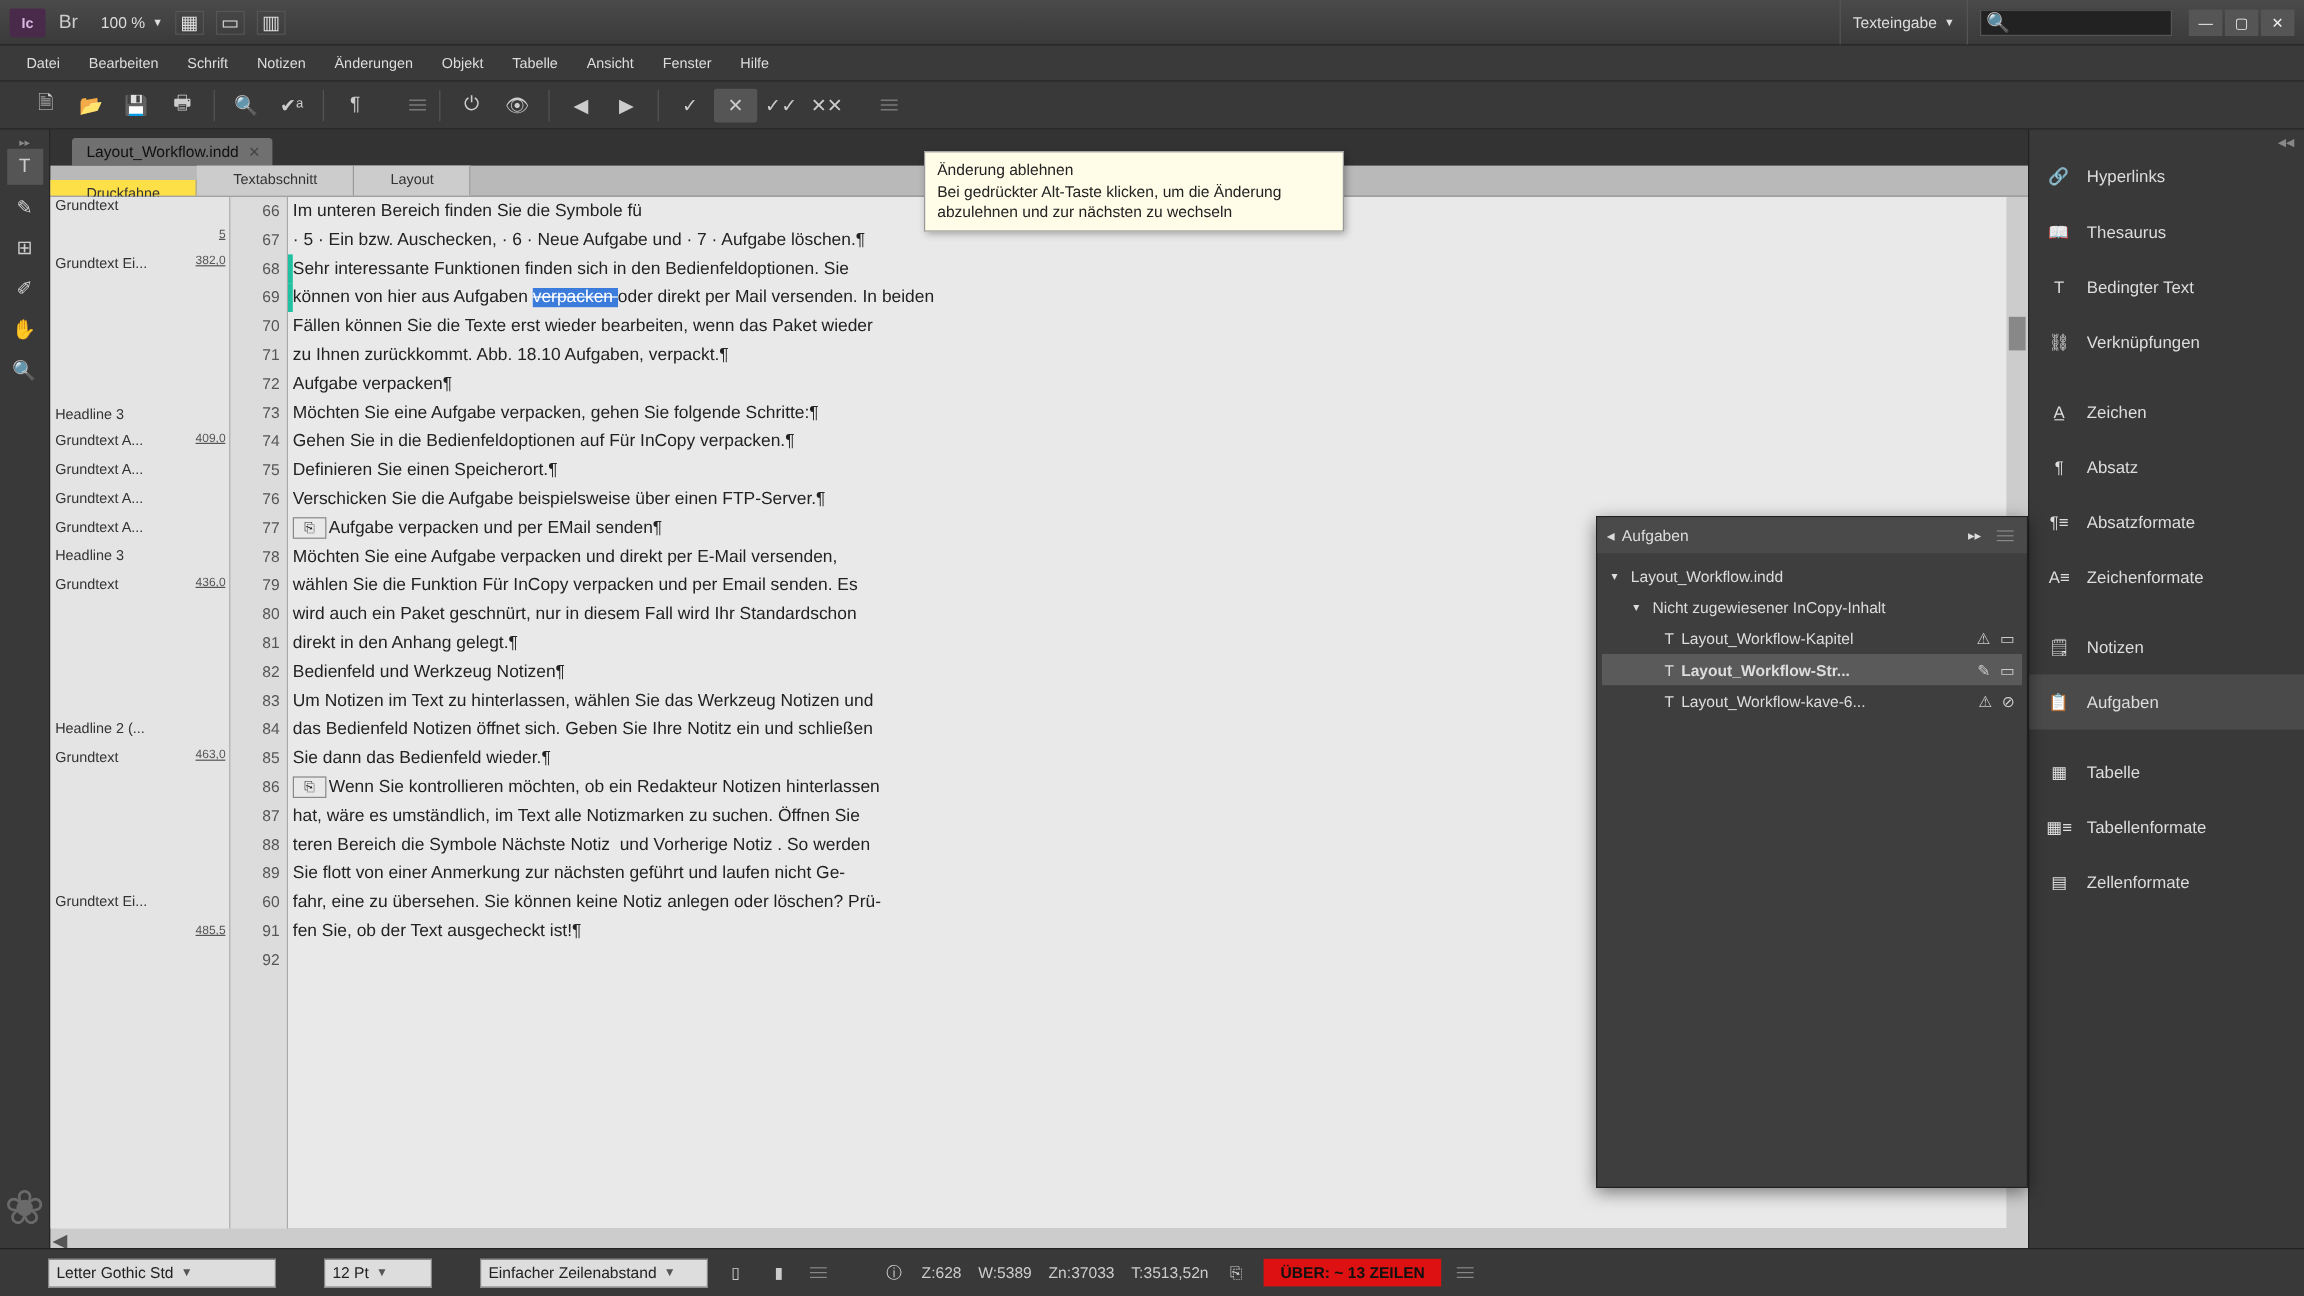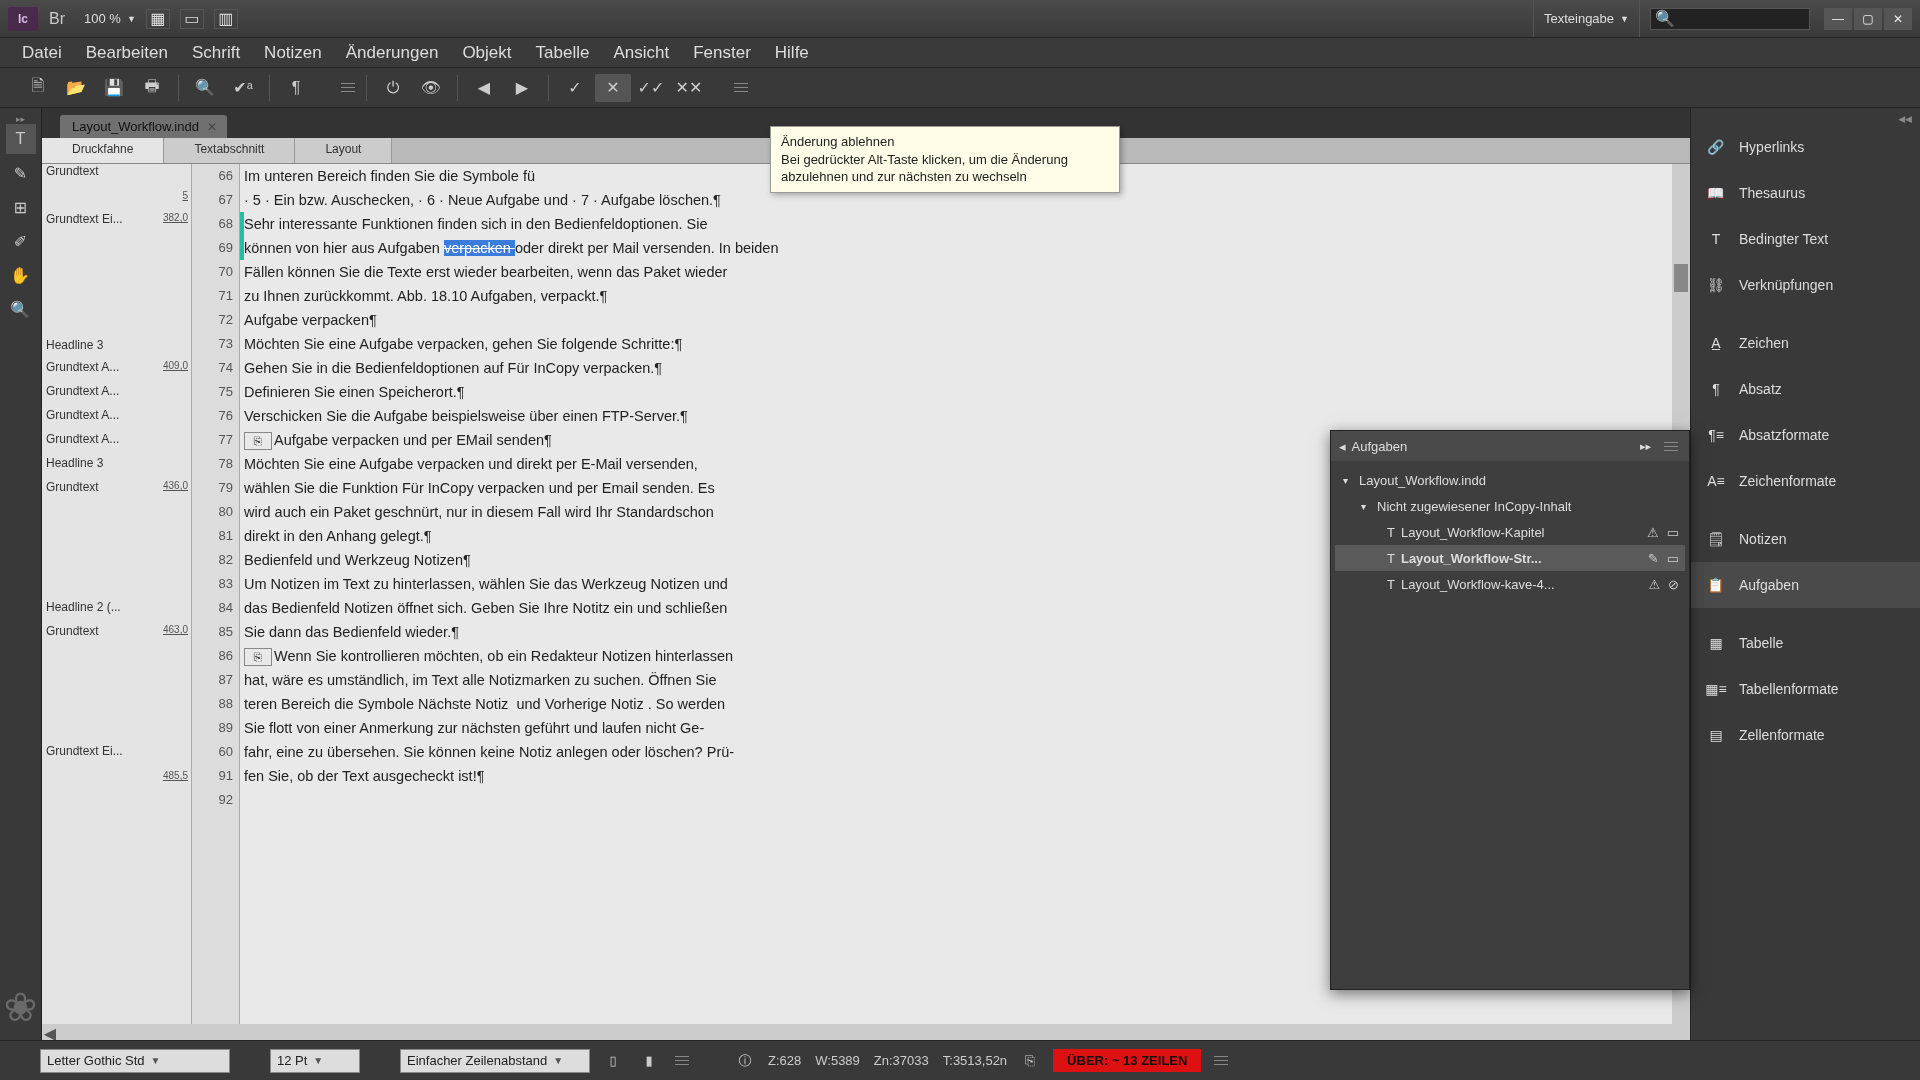--- a/index.html
+++ b/index.html
@@ -12,21 +12,21 @@
 .zoom-pct { margin-left: 14px; color:#ddd; font-size:13px; display:flex; align-items:center; gap:6px; }
 .tb-drop { margin-left: 10px; width:24px; height:20px; border:1px solid #555; display:flex; align-items:center; justify-content:center; }
 .tb-spacer { flex:1; }
 .workspace-label { color:#ddd; font-size:13px; padding:0 10px; border-left:1px solid #555; border-right:1px solid #555; height: 100%; display: flex; align-items: center; gap: 6px;}
 .search-box { width: 160px; height: 22px; background:#222; border:1px solid #555; margin-left:10px; display:flex; align-items:center; padding-left:4px; }
 .win-btns { display:flex; margin-left:14px; gap:2px; }
 .win-btn { width:28px; height:22px; background:#555; display:flex; align-items:center; justify-content:center; color:#eee; font-size:12px;}
 
 
 .menubar { height: 30px; background:#3a3a3a; display:flex; align-items:center; padding-left:10px; border-bottom:1px solid #222; }
-.menu-item { padding: 0 12px; color:#ddd; font-size:17px; cursor:default; }
+.menu-item { padding: 0 12px; color:#ddd; font-size:12px; cursor:default; }
 
 
 .toolbar { height: 40px; background:#393939; display:flex; align-items:center; padding-left:20px; border-bottom:1px solid #222; gap:2px; }
 .tool-btn { width:36px; height:28px; display:flex; align-items:center; justify-content:center; color:#ccc; border-radius:2px; position:relative; }
 .tool-btn.active { background:#555; }
 .tool-sep { width:1px; height:26px; background:#555; margin:0 6px; }
 .menu-icon-sm { width:20px; display:flex; flex-direction:column; gap:3px; align-items:center; justify-content:center;}
 .menu-icon-sm span{ height:1px; width:14px; background:#888;}
 
 
@@ -36,21 +36,21 @@
 .left-tool.active { background:#555; }
 .leaf-logo { margin-top:auto; margin-bottom:10px; opacity:0.3; font-size:40px; }
 
 .doc-area { flex:1; display:flex; flex-direction:column; background:#333; position:relative; }
 .doc-tabs { height:30px; display:flex; align-items:flex-end; padding-left:18px; background:#333; }
 .doc-tab { background:#707070; color:#111; padding:4px 10px 4px 12px; font-size:13px; border-radius:3px 3px 0 0; display:flex; align-items:center; gap:8px; }
 .doc-tab .close { font-size:12px; color:#444; }
 
 .view-tabs { height:26px; background:#b9b9b9; display:flex; border-bottom:1px solid #888; width: 100%; }
 .view-tab { padding:4px 30px; font-size:12px; color:#333; border-right:1px solid #999; background:#ccc; }
-.view-tab.active { background:#e5e5e5; }
+.view-tab.active { background:#fde047;margin-top:12px; }
 
 .editor-wrap { flex:1; display:flex; background:#e9e9e9; color:#222; font-family: monospace; font-size:14.5px; overflow:hidden; position:relative; }
 .style-col { width: 150px; background:#e4e4e4; border-right:1px solid #aaa; position: relative;}
 .style-row { position:absolute; left:4px; width:142px; font-size:12px; color:#333; white-space:nowrap; overflow:hidden; display:flex; }
 .style-row .num { margin-left:auto; font-size:10px; color:#555; text-decoration: underline;}
 .ln-col { width: 48px; background:#dcdcdc; border-right:1px solid #aaa; text-align:right; padding-right:6px; color:#555; }
 .ln-row { height:24px; line-height:24px; font-size:13px; }
 .text-col { flex:1; padding-left:4px; position:relative; }
 .text-row { height:24px; line-height:24px; white-space:pre; }
 .hl-strike { background:#3b7bdc; color:#fff; text-decoration:line-through; }
@@ -408,21 +408,21 @@
         <div class="ap-row sel" style="padding-left: 52px;">
           <span>T</span>
           <span style="font-weight:bold">Layout_Workflow-Str...</span>
           <span class="end-icons">
             <span>✎</span>
             <span>▭</span>
           </span>
         </div>
         <div class="ap-row" style="padding-left: 52px;">
           <span>T</span>
-          <span>Layout_Workflow-kave-4...</span>
+          <span>Layout_Workflow-kave-6...</span>
           <span class="end-icons">
             <span>⚠</span>
             <span>⊘</span>
           </span>
         </div>
       </div>
   </div>
 </div>
 
 <div class="statusbar">

